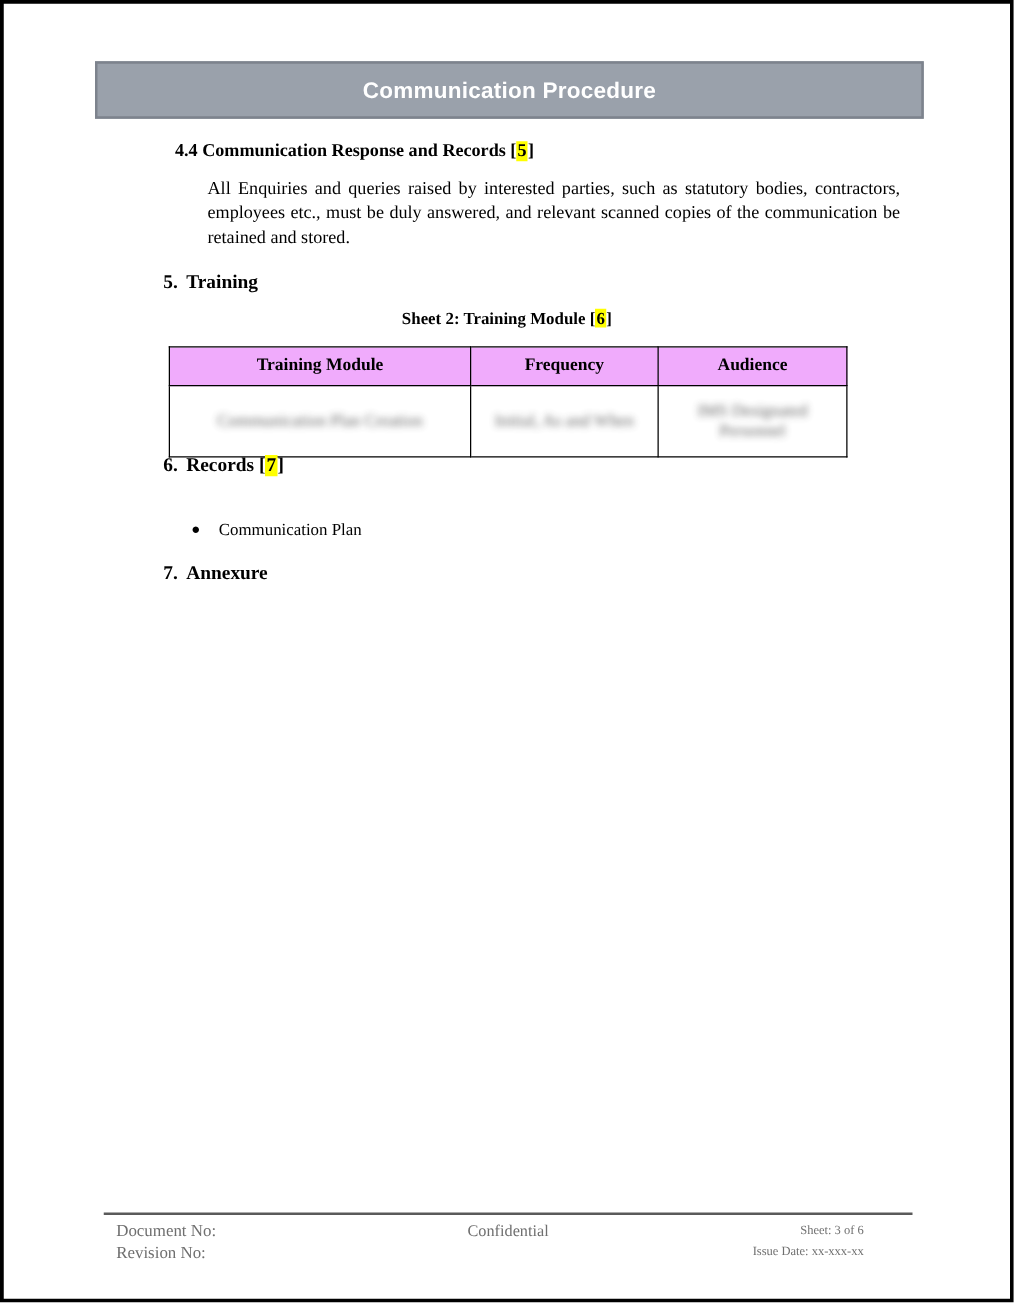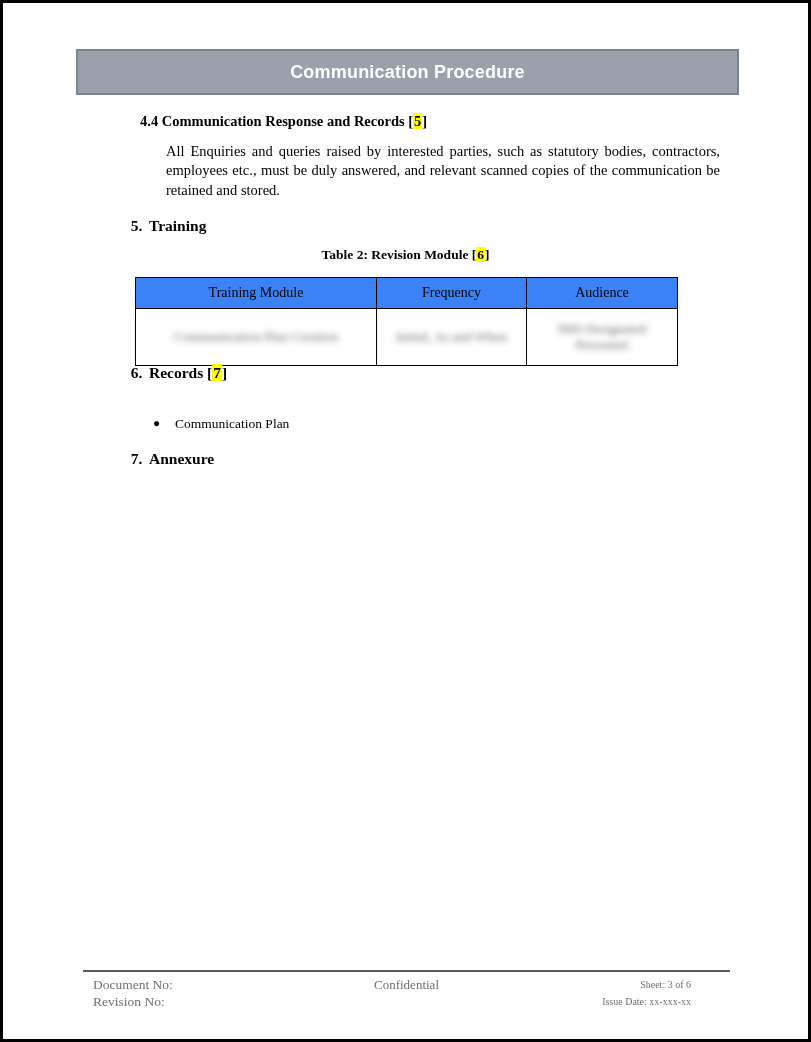--- a/index.html
+++ b/index.html
@@ -47,22 +47,22 @@
     position:absolute;left:132px;top:274px;
     border-collapse:collapse;table-layout:fixed;
   }
   table.doc-table td,table.doc-table th{
     border:1px solid #000000;
     text-align:center;vertical-align:middle;
     font-family:"Liberation Serif", serif;
     padding:2px 6px;
   }
   table.doc-table th{
-    background:#3b82f6;
-    font-weight:normal;font-size:14px;height:26px;
+    background:#f0abfc;
+    font-weight:bold;font-size:14px;height:26px;
   }
   table.doc-table td{height:52px;font-size:13.5px;}
   .blurtxt{
     display:inline-block;
     filter:blur(3px);
     color:#3c3c3c;opacity:.8;
     line-height:16px;
   }
   .bullet-item{
     position:absolute;left:150px;top:413px;
@@ -94,21 +94,21 @@
   <div class="titlebar">
     <span class="title">Communication Procedure</span>
   </div>
 
   <div class="h44"><span>4.4 Communication Response and Records [</span><span class="hl">5</span><span>]</span></div>
 
   <div class="bodypara">All Enquiries and queries raised by interested parties, such as statutory bodies, contractors, employees etc., must be duly answered, and relevant scanned copies of the communication be retained and stored.</div>
 
   <div class="secheading" style="top:214px;"><span class="num">5.</span><span>Training</span></div>
 
-  <div class="caption" style="top:244px;"><span>Table 2: Revision Module [</span><span class="hl">6</span><span>]</span></div>
+  <div class="caption" style="top:244px;"><span>Sheet 2: Training Module [</span><span class="hl">6</span><span>]</span></div>
 
   <table class="doc-table">
     <colgroup>
       <col style="width:241px;">
       <col style="width:150px;">
       <col style="width:151px;">
     </colgroup>
     <tbody>
         <tr>
       <th>Training Module</th>

